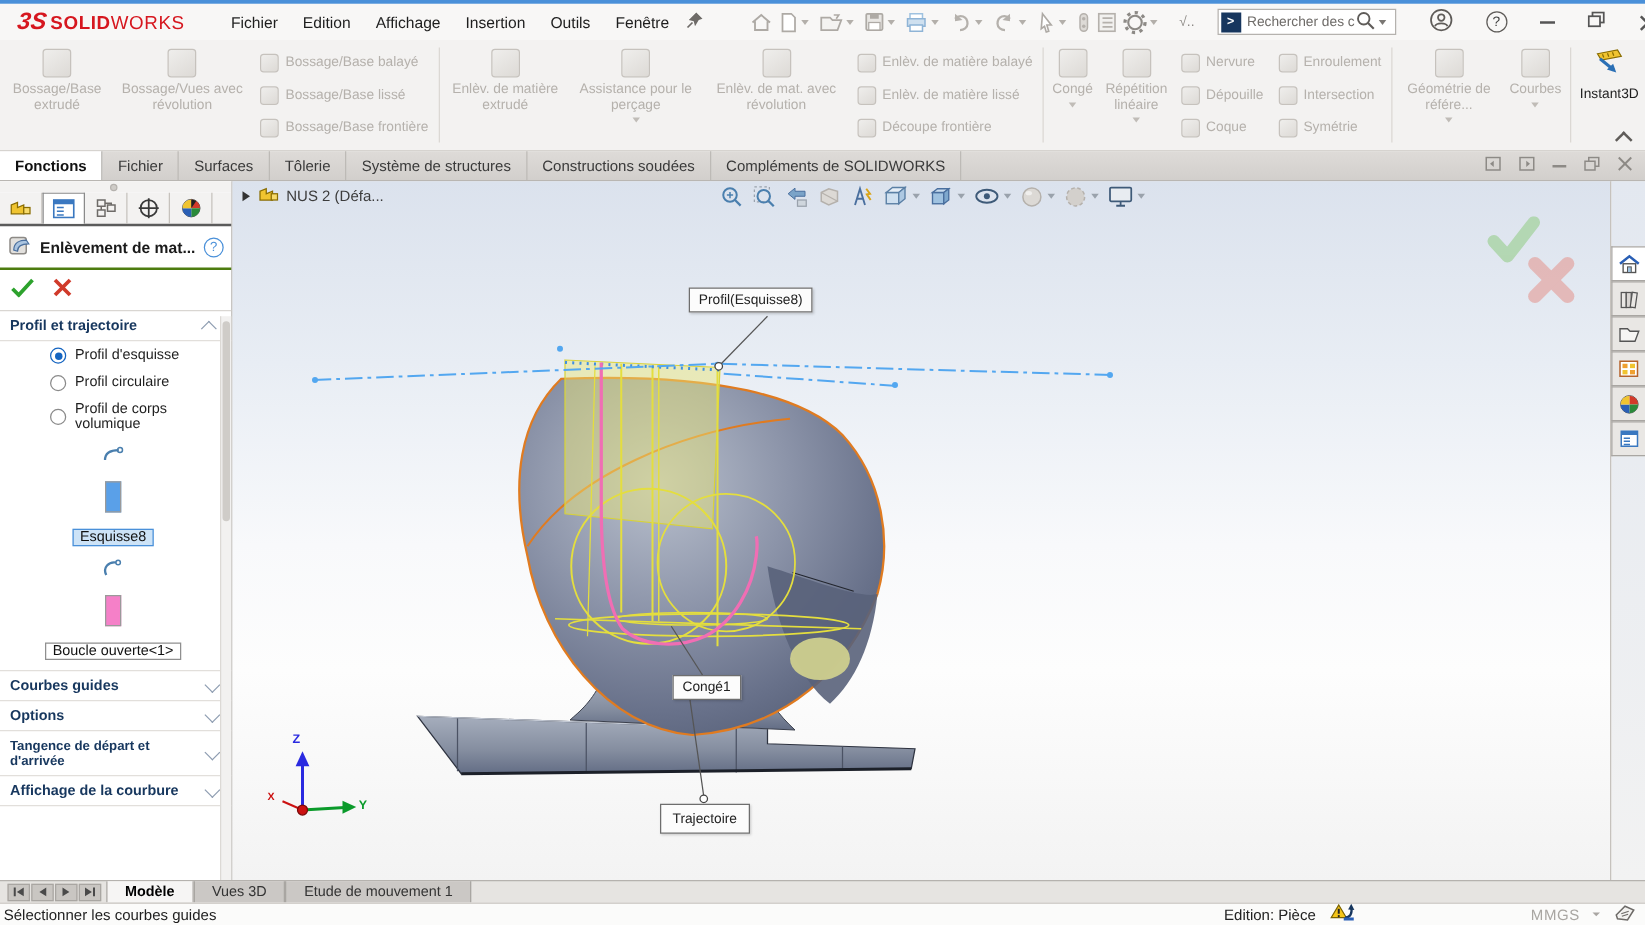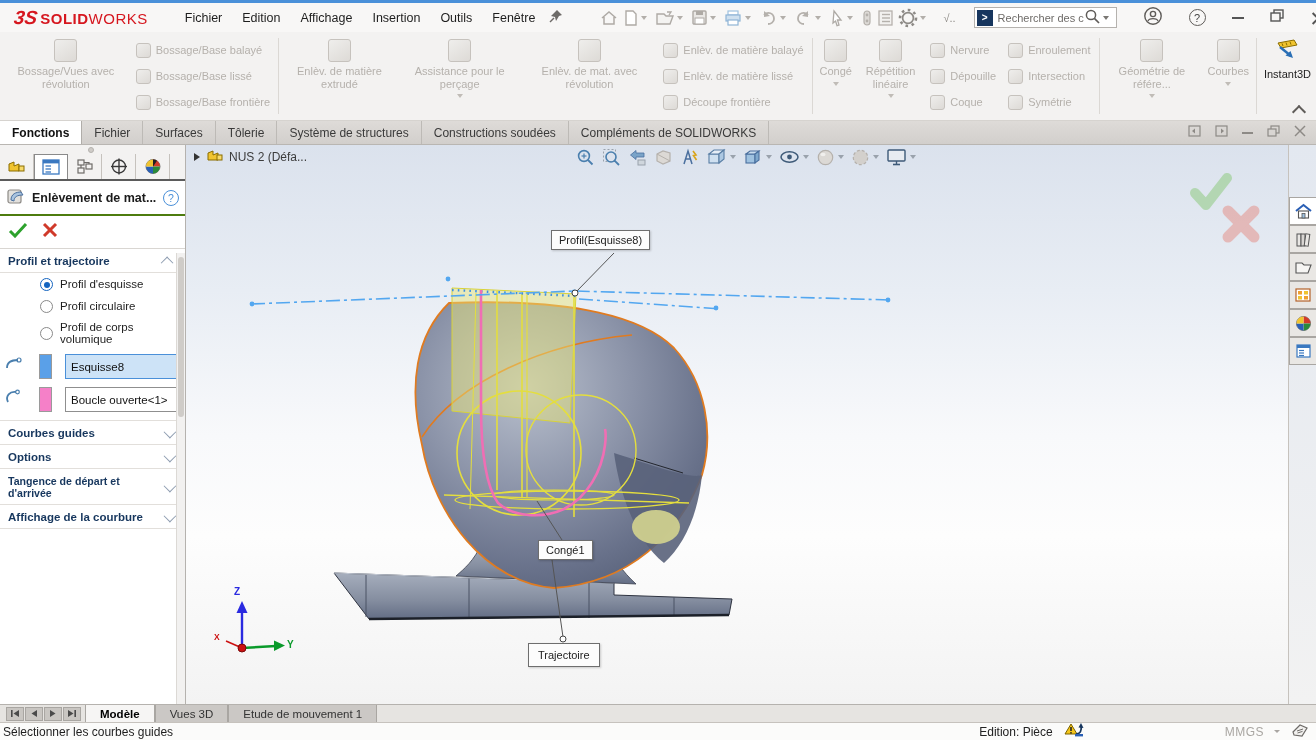--- a/index.html
+++ b/index.html
@@ -69,21 +69,21 @@
   .pconfirm { display:flex; gap:14px; padding:6px 8px 7px; border-bottom:1px solid #d9d6d2; }
   .pgroup-h { display:flex; align-items:center; padding:6px 8px 5px; border-bottom:1px solid #e2dfdb; }
   .pgroup-h .gt { font-weight:bold; font-size:11.5px; color:#17375e; flex:1; }
   .chev { width:9px; height:9px; border-left:1.8px solid #8d9cb0; border-top:1.8px solid #8d9cb0; margin-right:4px; }
   .chev.up { transform:rotate(45deg) translateY(2px); }
   .chev.down { transform:rotate(-135deg) translateY(2px); }
   .radio-row { display:flex; align-items:center; gap:7px; padding:4px 4px 4px 40px; font-size:11.5px; color:#1e1e1e; }
   .rb { width:13px; height:13px; border:1px solid #8a8a8a; border-radius:50%; background:#fff; flex:0 0 auto; margin-top:1px; position:relative; }
   .rb.sel { border:1px solid #1464c0; }
   .rb.sel::after { content:""; position:absolute; left:2.5px; top:2.5px; width:6px; height:6px; border-radius:50%; background:#1464c0; }
-  .field-row { display:flex; align-items:flex-start; gap:13px; padding:5px 6px 3px 2px; }
+  .field-row { display:flex; align-items:center; gap:13px; padding:5px 6px 3px 2px;flex-direction:column; }
   .sel-ic { width:24px; display:flex; justify-content:center; }
   .swatch { width:13px; height:25px; border:1px solid #9a9a9a; }
   .fld { flex:1; height:25px; border:1px solid #8f8f8f; background:#fff; font-size:11.5px; display:flex; align-items:center; padding:0 5px; color:#111; }
   .fld.selected { background:#cde3f7; border:1.5px solid #4a90d9; }
   .pscroll { position:absolute; right:0; top:108px; bottom:0; width:9px; background:#f2f1f0; border-left:1px solid #dcd9d5; }
   .pscroll .thumb { position:absolute; left:1px; top:4px; width:6px; height:160px; background:#cfccc8; border-radius:3px; }
 
   
   .viewport { flex:1; position:relative; background:linear-gradient(180deg,#dbe2ed 0%,#e8edf4 26%,#f8f9fb 52%,#fdfdfd 70%,#f3f3f3 100%); overflow:hidden; }
   .vp-top { position:absolute; left:8px; top:3px; display:flex; align-items:center; gap:6px; }
@@ -239,20 +239,24 @@
       <span><svg width="15" height="14" viewBox="0 0 15 14">
             <rect x="4" y="1" width="9" height="8" fill="none" stroke="#555" stroke-width="1.4"></rect>
             <rect x="1" y="4" width="9" height="8" fill="#f8f7f6" stroke="#555" stroke-width="1.4"></rect>
           </svg></span>
       <span class="close-x"></span>
     </div>
   </div>
 
   <div class="ribbon">
     <div class="rgroup">
+      <div class="rbig">
+          <span class="ric big"></span>
+          <span class="rlabel">Bossage/Base extrudé</span>
+        </div>
       <div class="rbig">
           <span class="ric big"></span>
           <span class="rlabel">Bossage/Vues avec révolution</span>
         </div>
       <div class="rstack">
         <div class="rsmall">
             <span class="ric small"></span>
             <span>Bossage/Base balayé</span>
           </div>
         <div class="rsmall">

